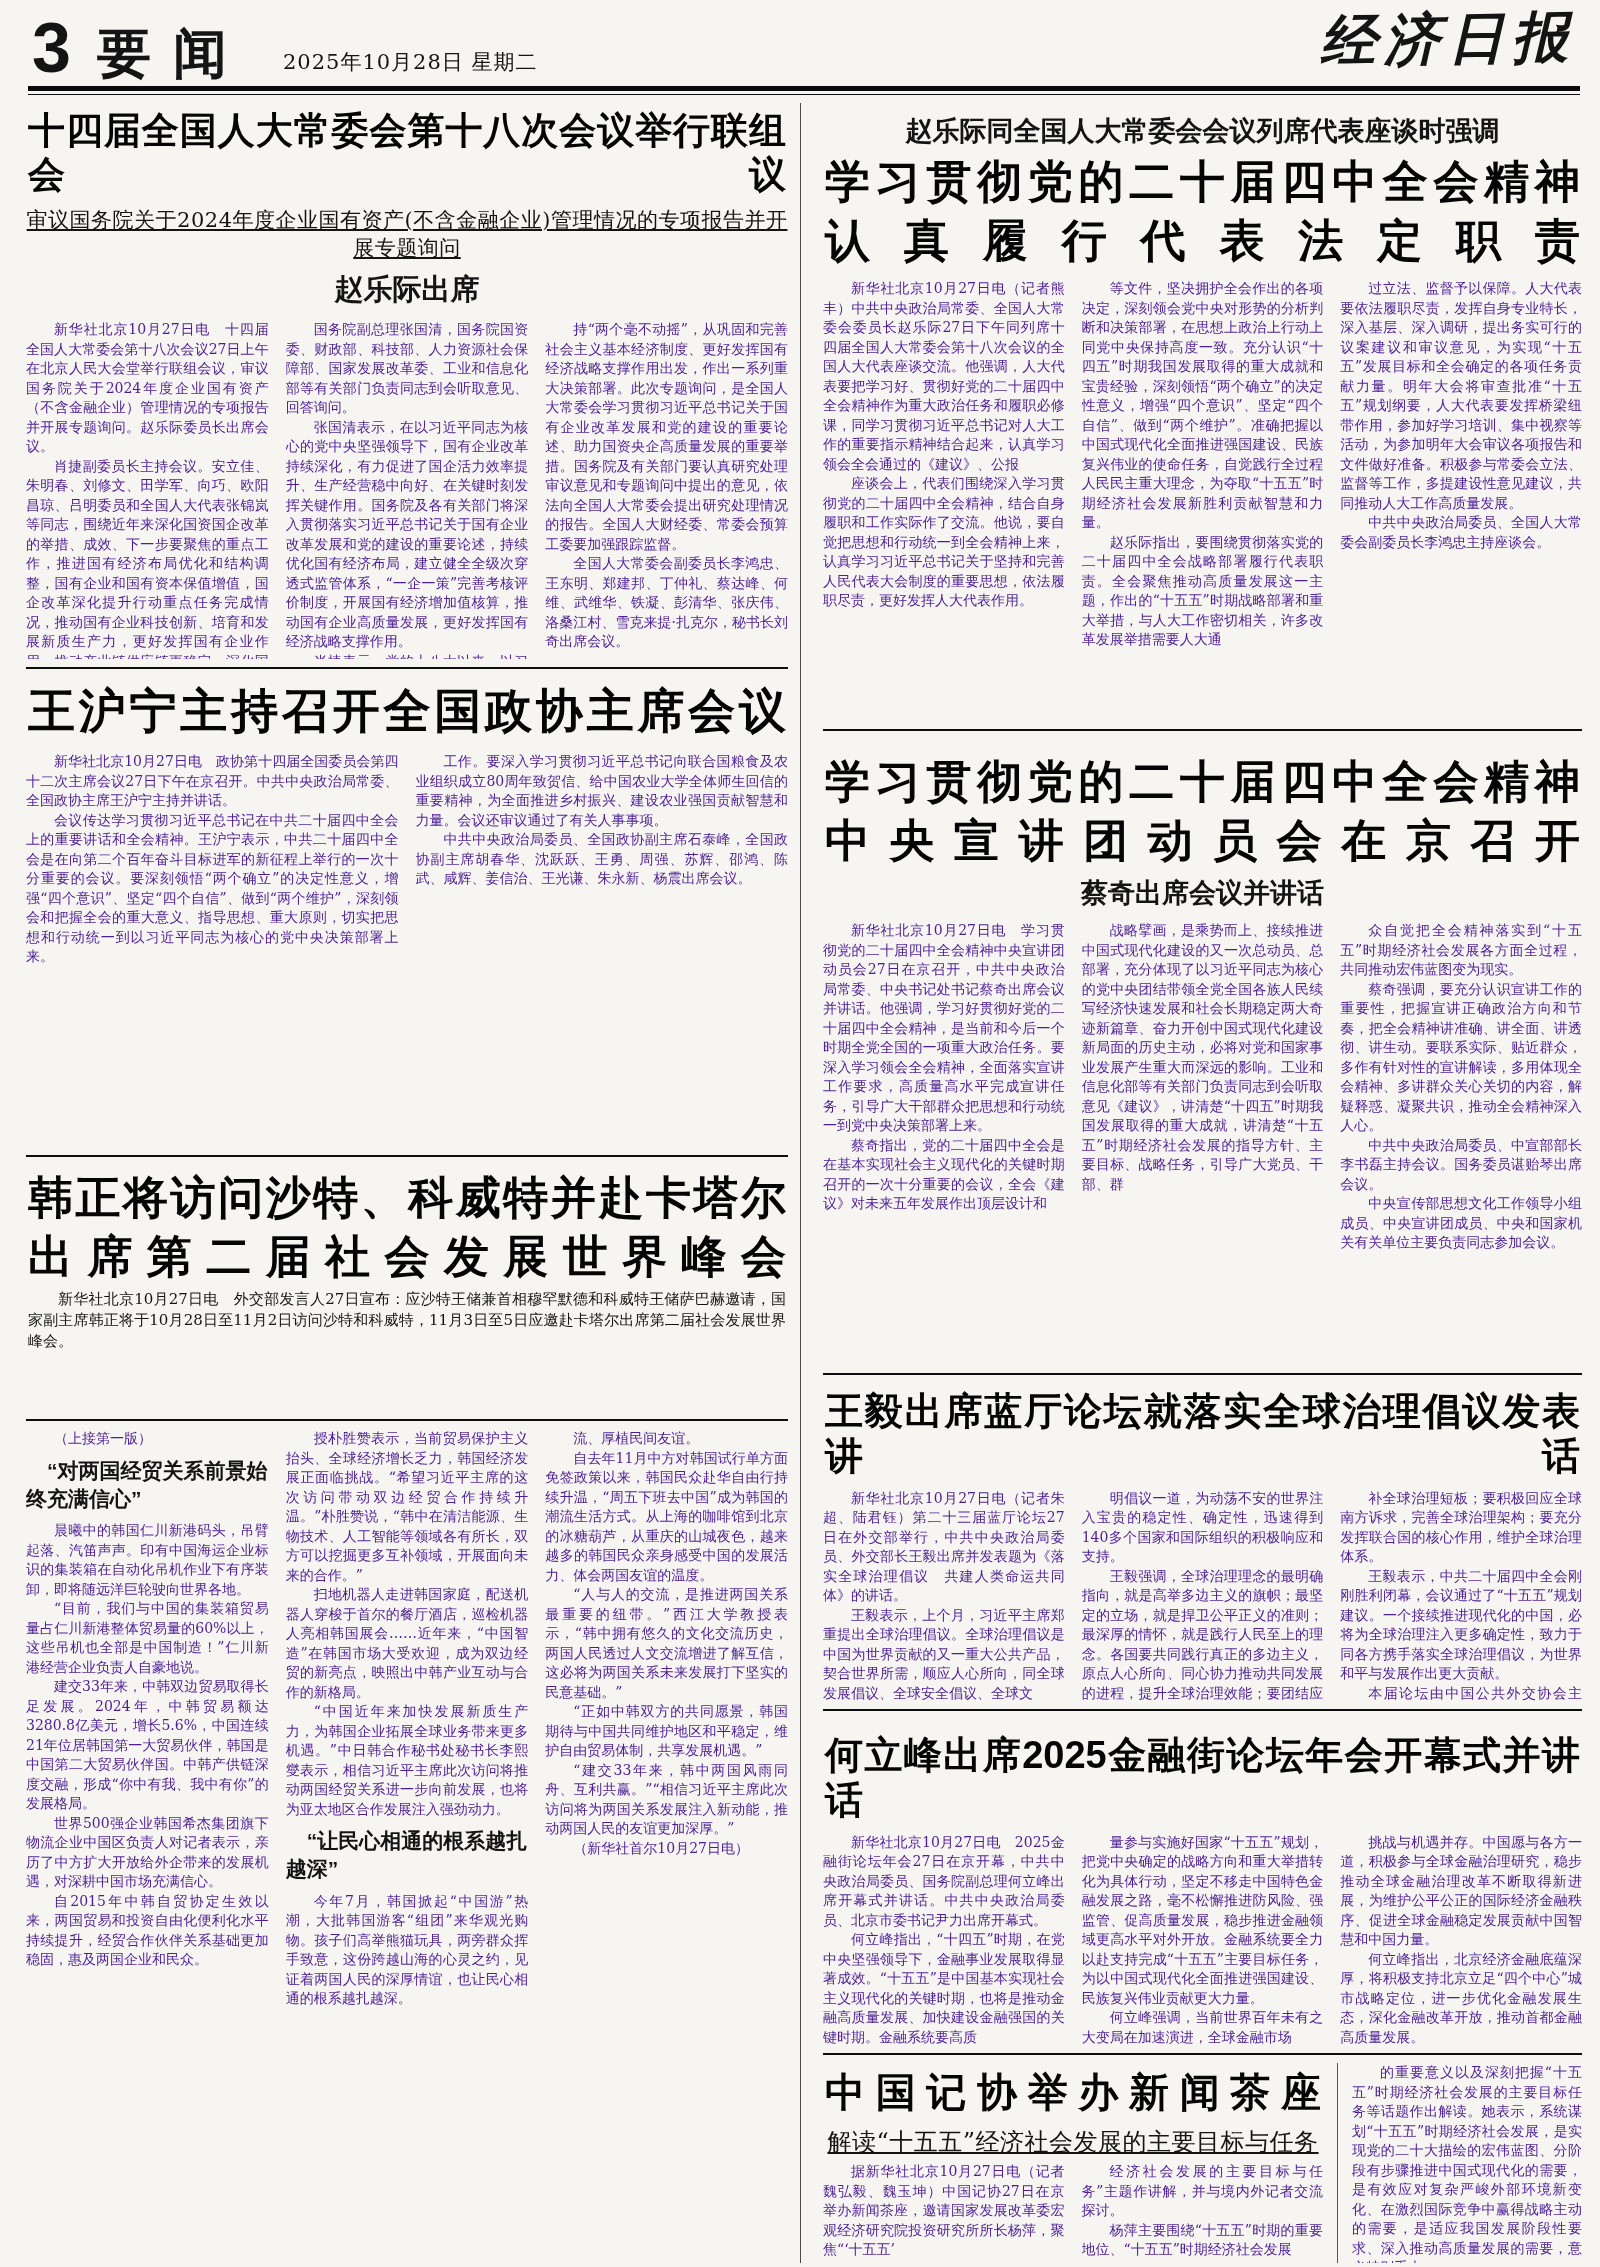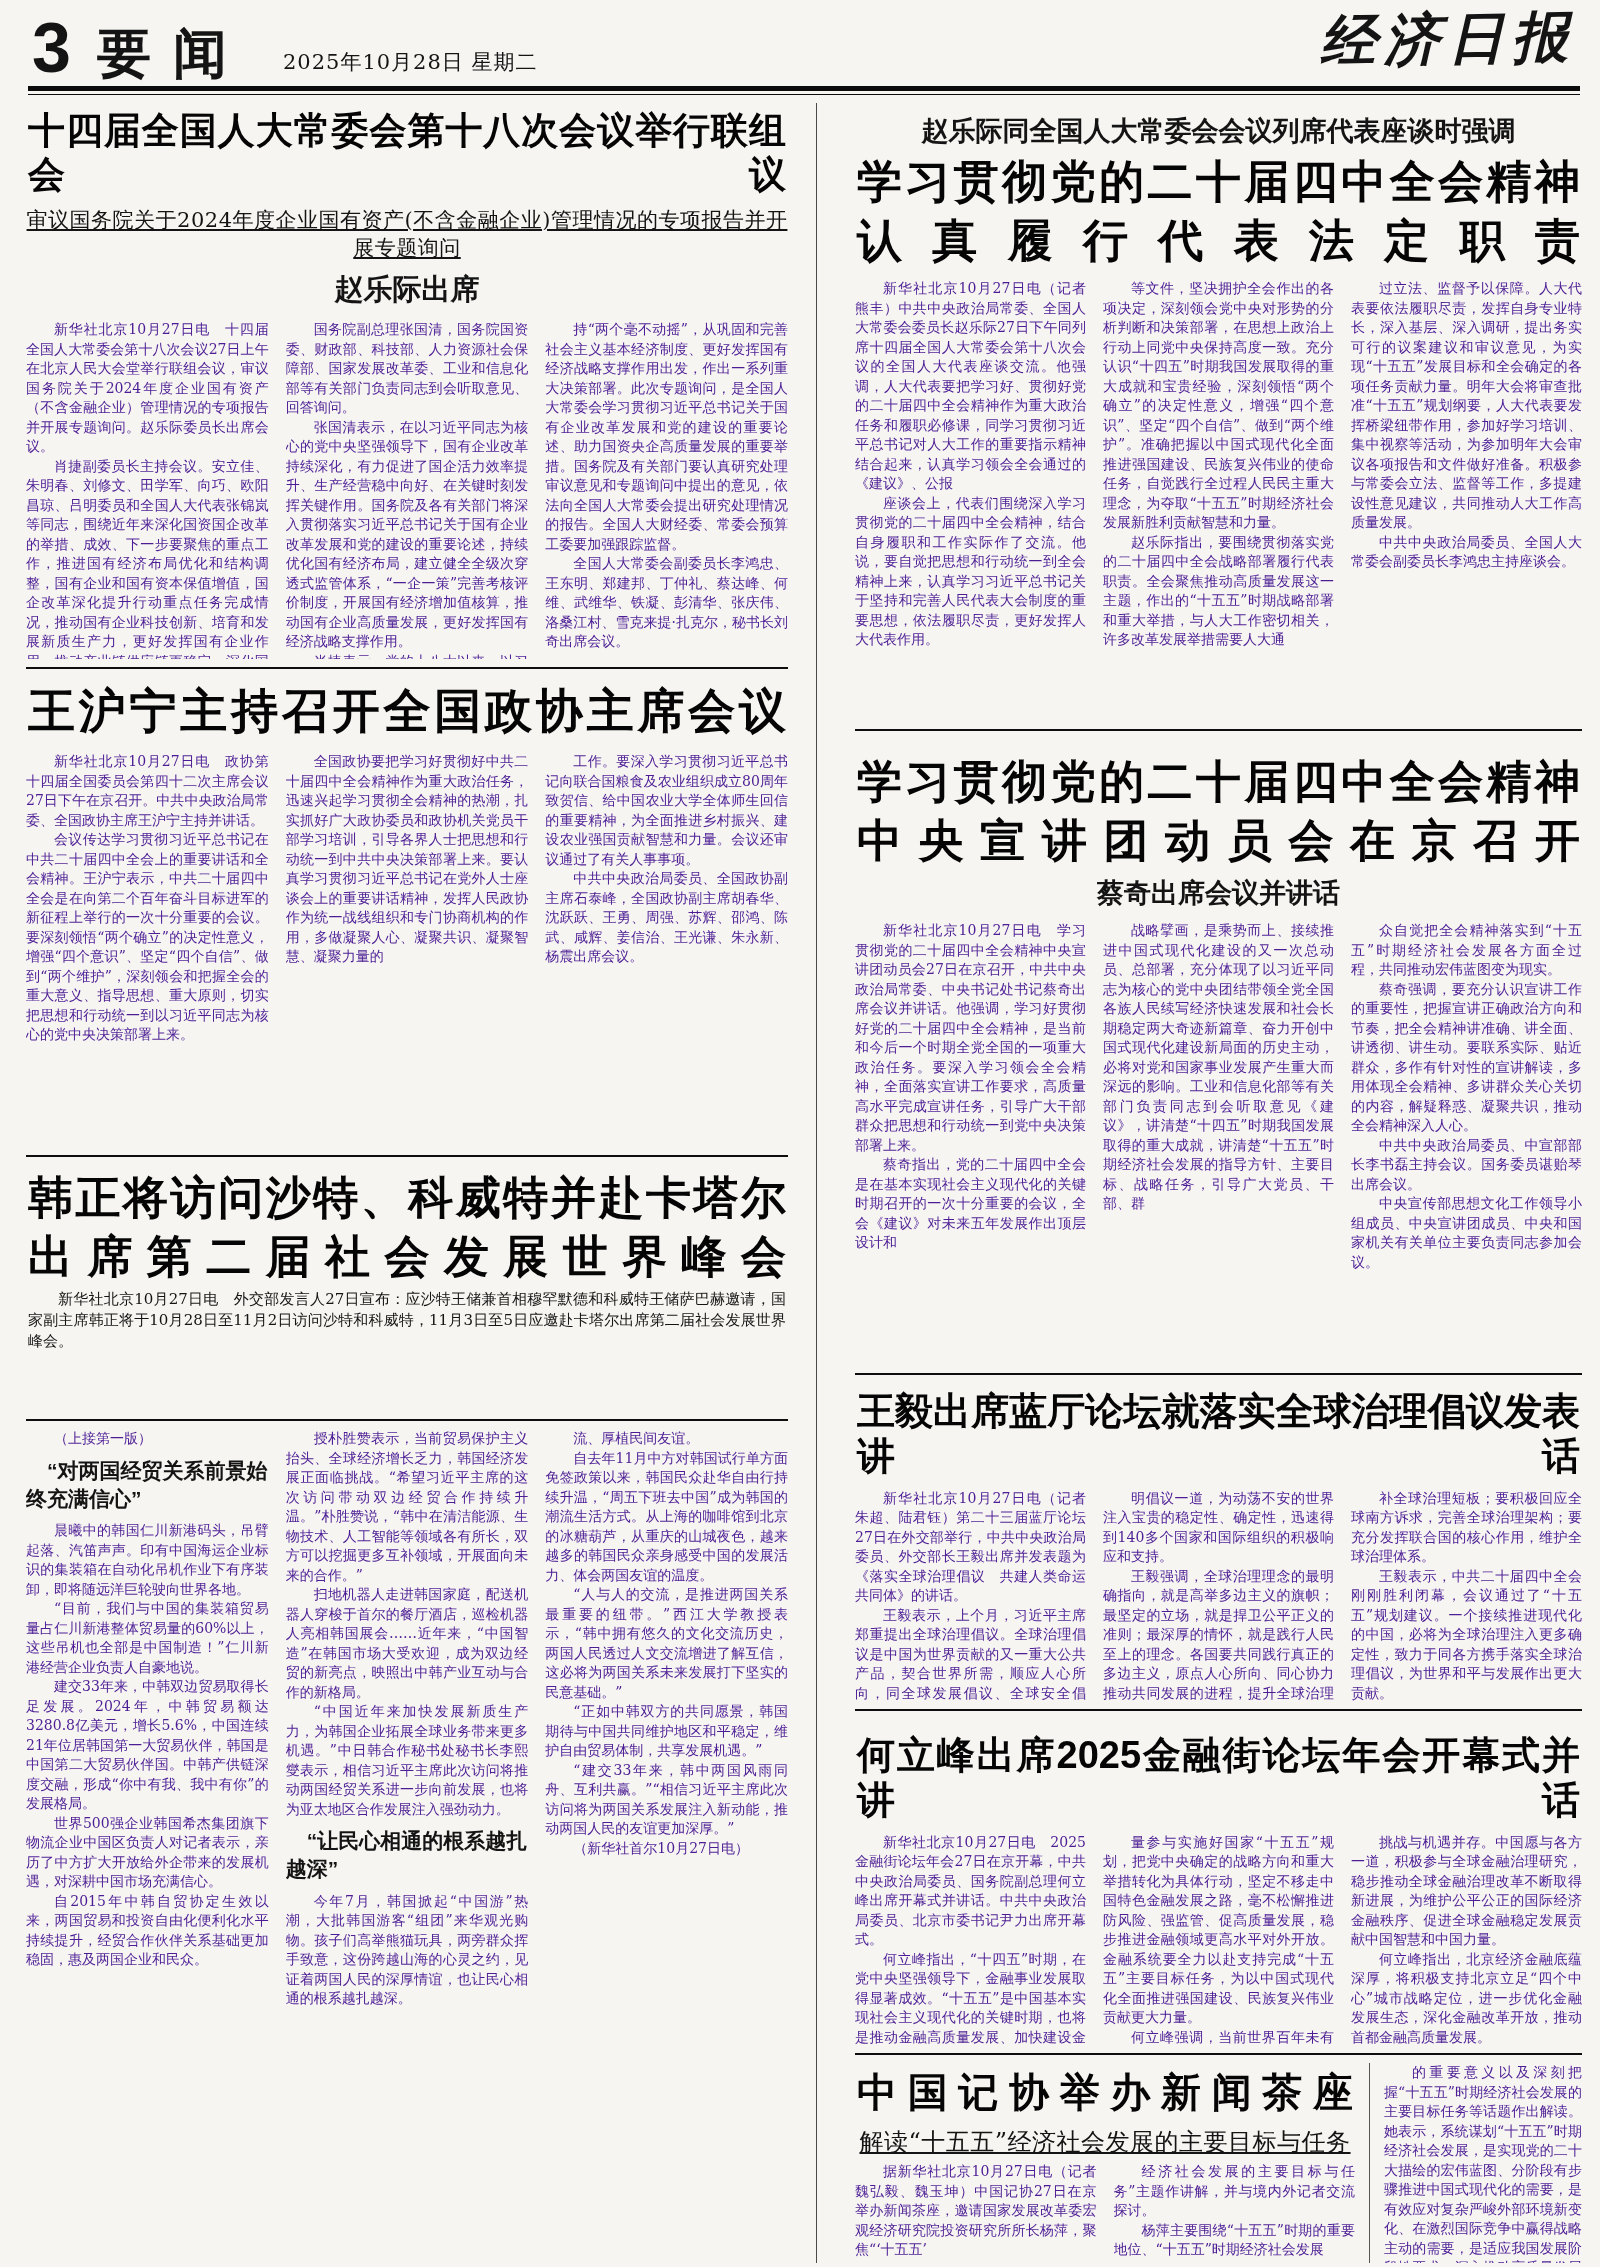--- a/index.html
+++ b/index.html
@@ -7,21 +7,21 @@
         font-family:"DejaVu Serif","Liberation Serif",serif;overflow:hidden;box-sizing:border-box;padding:0 18px 0 26px;}
   
   .hdr{display:flex;align-items:flex-end;padding:14px 6px 6px 6px;height:86px;box-sizing:border-box;}
   .hdr-num{font-family:"Liberation Sans","DejaVu Sans",sans-serif;font-weight:900;font-size:70px;line-height:.9;}
   .hdr-sec{font-family:"Liberation Sans","DejaVu Sans",sans-serif;font-weight:900;font-size:54px;line-height:1;letter-spacing:22px;margin-left:26px;}
   .hdr-date{font-size:21px;margin-left:34px;margin-bottom:4px;letter-spacing:1px;}
   .hdr-mast{margin-left:auto;font-size:56px;font-weight:bold;font-style:italic;letter-spacing:8px;
             transform:rotate(-1deg);font-family:"DejaVu Serif",serif;margin-bottom:2px;}
   .rule-double{border-top:5px solid #0c0c0c;border-bottom:1px solid #0c0c0c;height:3px;margin:0 2px;}
   
-  .content{display:flex;height:2160px;overflow:hidden;margin-top:8px;gap:16px;}
+  .content{display:flex;height:2160px;overflow:hidden;margin-top:8px;}
   .half{box-sizing:border-box;overflow:hidden;}
   .half-l{width:762px;}
   .half-r{flex:1;padding-left:16px;}
   .vdiv{width:1px;background:#4a4a4a;margin:0 6px 0 12px;}
   .art{overflow:hidden;box-sizing:border-box;}
   .hrule{border:none;border-top:2px solid #0e0e0e;margin:8px 0;}
   
   .hl{font-family:"Liberation Sans","DejaVu Sans",sans-serif;font-weight:900;color:#050505;
       text-align:justify;text-align-last:justify;line-height:1.18;margin:6px 2px;}
   .kicker{font-family:"Liberation Sans","DejaVu Sans",sans-serif;font-weight:700;font-size:27px;text-align:center;margin:10px 0 2px 0;}
@@ -79,23 +79,20 @@
       </div>
 
       <hr class="hrule">
 
       <div class="art" style="height:470px;">
         <div class="hl" style="font-size:47px;">王沪宁主持召开全国政协主席会议</div>
         <div class="cols" style="margin-top:14px;">
           <div class="col">
               <p>新华社北京10月27日电　政协第十四届全国委员会第四十二次主席会议27日下午在京召开。中共中央政治局常委、全国政协主席王沪宁主持并讲话。</p>
               <p>会议传达学习贯彻习近平总书记在中共二十届四中全会上的重要讲话和全会精神。王沪宁表示，中共二十届四中全会是在向第二个百年奋斗目标进军的新征程上举行的一次十分重要的会议。要深刻领悟“两个确立”的决定性意义，增强“四个意识”、坚定“四个自信”、做到“两个维护”，深刻领会和把握全会的重大意义、指导思想、重大原则，切实把思想和行动统一到以习近平同志为核心的党中央决策部署上来。</p>
-            </div>
-          <div class="col">
-              <p>全国政协要把学习好贯彻好中共二十届四中全会精神作为重大政治任务，迅速兴起学习贯彻全会精神的热潮，扎实抓好广大政协委员和政协机关党员干部学习培训，引导各界人士把思想和行动统一到中共中央决策部署上来。要认真学习贯彻习近平总书记在党外人士座谈会上的重要讲话精神，发挥人民政协作为统一战线组织和专门协商机构的作用，多做凝聚人心、凝聚共识、凝聚智慧、凝聚力量的</p>
             </div>
           <div class="col">
               <p>工作。要深入学习贯彻习近平总书记向联合国粮食及农业组织成立80周年致贺信、给中国农业大学全体师生回信的重要精神，为全面推进乡村振兴、建设农业强国贡献智慧和力量。会议还审议通过了有关人事事项。</p>
               <p>中共中央政治局委员、全国政协副主席石泰峰，全国政协副主席胡春华、沈跃跃、王勇、周强、苏辉、邵鸿、陈武、咸辉、姜信治、王光谦、朱永新、杨震出席会议。</p>
             </div>
         </div>
       </div>
 
       <hr class="hrule">
 

